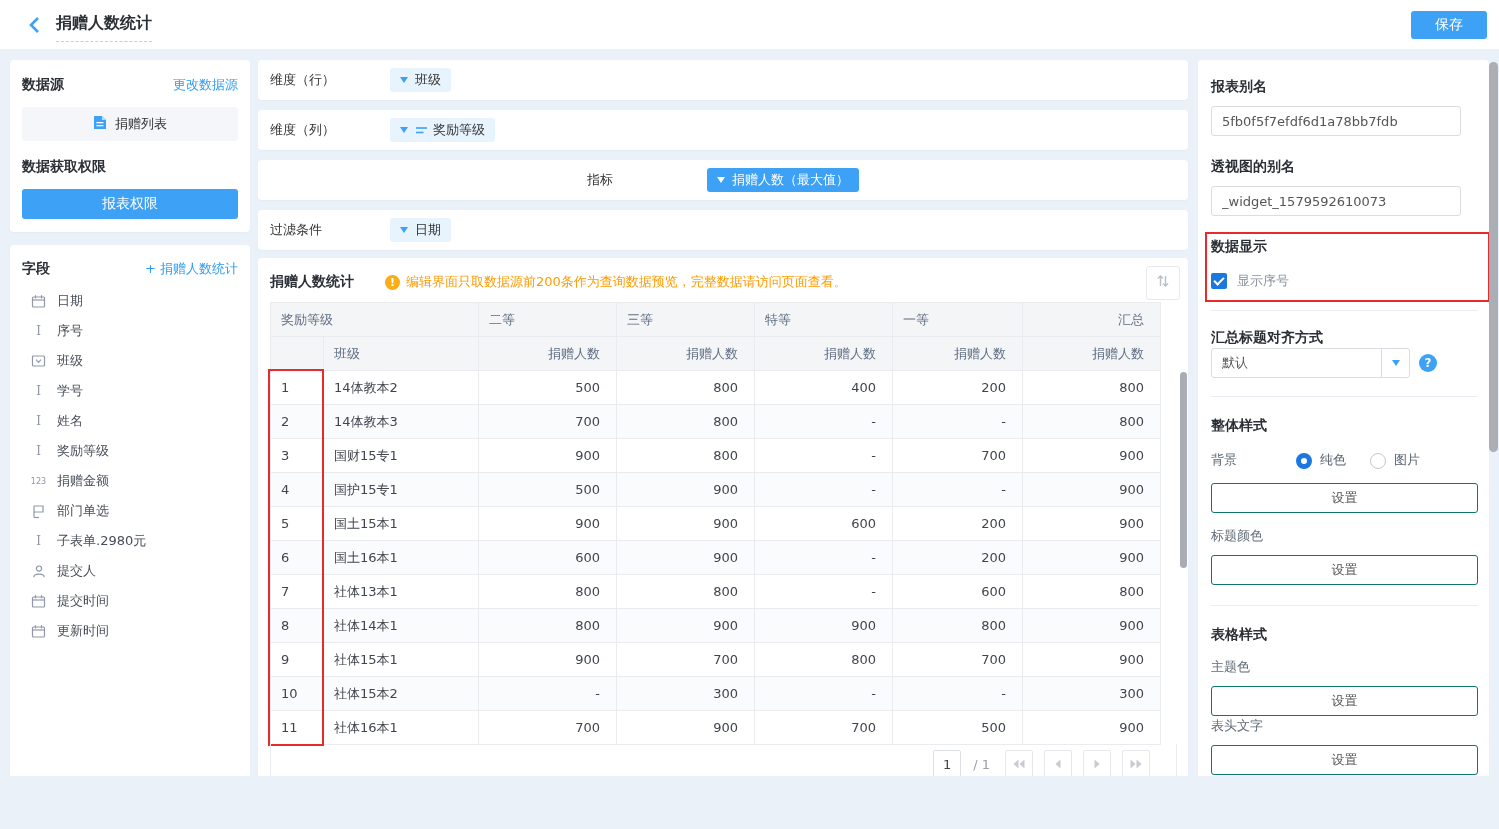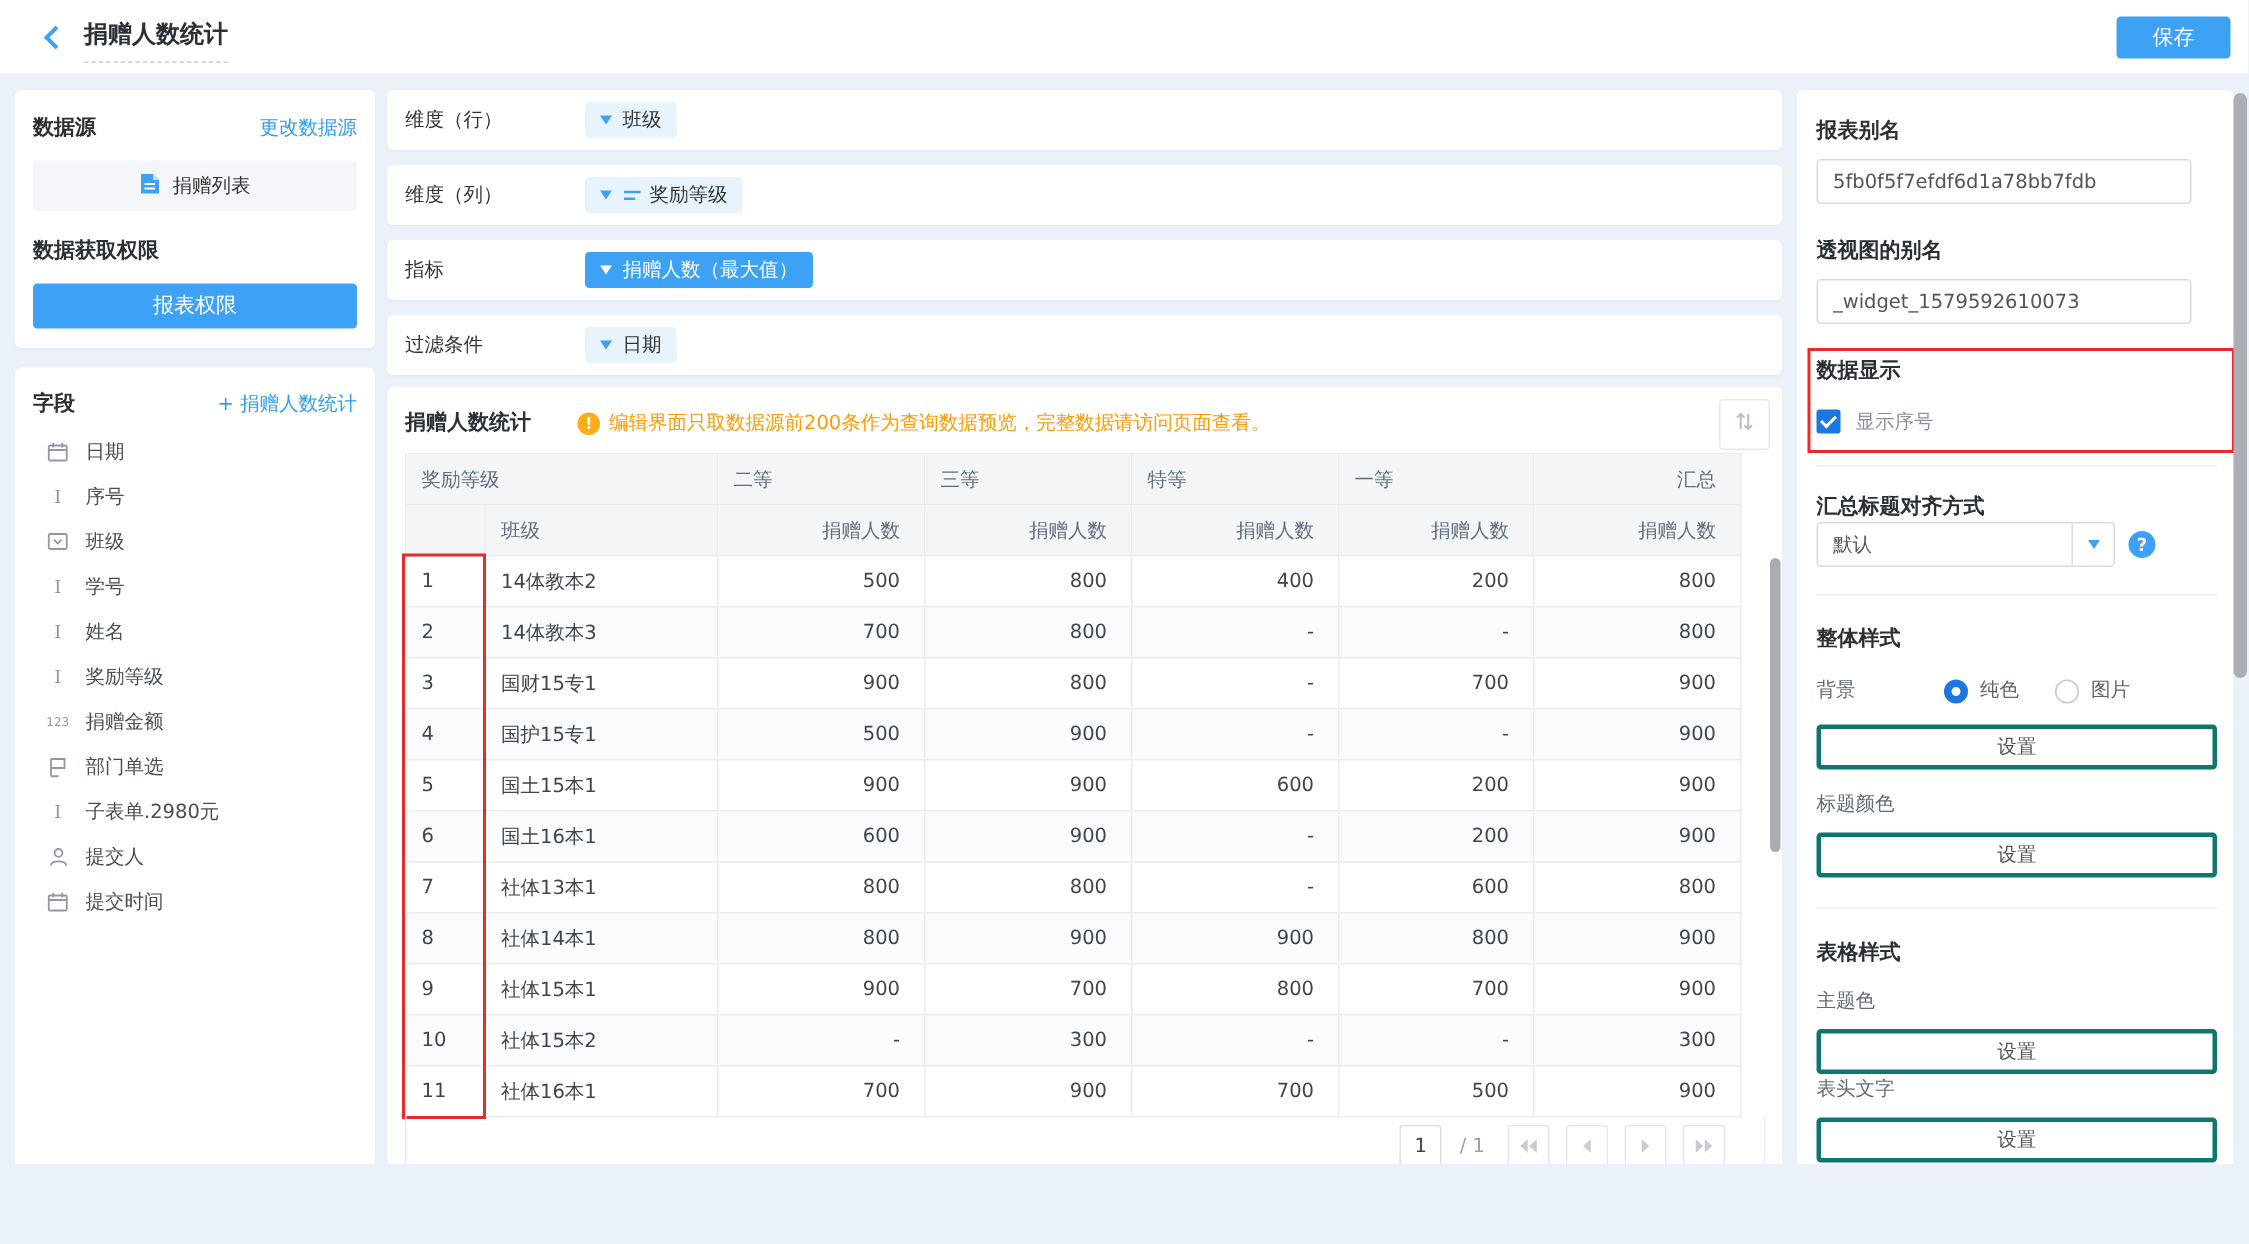--- a/index.html
+++ b/index.html
@@ -84,21 +84,21 @@
   .help-ic { width:18px; height:18px; border-radius:50%; background:#3da2f6; color:#fff; font-size:12px; font-weight:bold; display:flex; align-items:center; justify-content:center; margin-left:9px; cursor:pointer; }
 
   .sub-label { font-size:13px; color:#606a76; }
   .radio-row { display:flex; align-items:center; }
   .radio-row .sub-label { width:85px; }
   .radio-group { display:flex; align-items:flex-end; gap:8px; cursor:pointer; }
   .radio-on { width:16px; height:16px; border-radius:50%; border:5px solid #1a78e0; background:#fff; }
   .radio-off { width:16px; height:16px; border-radius:50%; border:1px solid #c4c8cf; background:#fff; }
   .radio-label { font-size:13px; color:#5b6470; }
   .gap24 { width:24px; }
-  .set-btn { width:100%; height:30px; border:3px solid #0f766e; border-radius:3px; background:#fff; font-size:13px; color:#555; cursor:pointer; font-family:inherit; }
+  .set-btn { width:100%; height:30px; border:1px solid #0f766e; border-radius:3px; background:#fff; font-size:13px; color:#555; cursor:pointer; font-family:inherit; }
 
   .page-scrollbar { position:absolute; left:1489px; top:62px; width:9px; height:390px; background:#abafb5; border-radius:5px; cursor:pointer; z-index:6; }
 </style>
 </head>
 <body>
 
 <div id="app">
 
   <div class="topbar">
     <div class="back-btn">
@@ -204,20 +204,31 @@
       <div class="field-item">
         <span class="f-ic">
             <svg width="15" height="15" viewBox="0 0 15 15">
               <rect x="1.5" y="3" width="12" height="10" rx="1" fill="none" stroke="#8f97a8" stroke-width="1.2"></rect>
               <line x1="4.5" y1="1.2" x2="4.5" y2="4.4" stroke="#8f97a8" stroke-width="1.2"></line>
               <line x1="10.5" y1="1.2" x2="10.5" y2="4.4" stroke="#8f97a8" stroke-width="1.2"></line>
               <line x1="1.5" y1="6" x2="13.5" y2="6" stroke="#8f97a8" stroke-width="1.2"></line>
             </svg>
           </span>
         <span>提交时间</span>
+      </div>
+      <div class="field-item">
+        <span class="f-ic">
+            <svg width="15" height="15" viewBox="0 0 15 15">
+              <rect x="1.5" y="3" width="12" height="10" rx="1" fill="none" stroke="#8f97a8" stroke-width="1.2"></rect>
+              <line x1="4.5" y1="1.2" x2="4.5" y2="4.4" stroke="#8f97a8" stroke-width="1.2"></line>
+              <line x1="10.5" y1="1.2" x2="10.5" y2="4.4" stroke="#8f97a8" stroke-width="1.2"></line>
+              <line x1="1.5" y1="6" x2="13.5" y2="6" stroke="#8f97a8" stroke-width="1.2"></line>
+            </svg>
+          </span>
+        <span>更新时间</span>
       </div>
     </div>
   </div>
 
   <div class="card cfg" style="top:60px;">
     <span class="cfg-label">维度（行）</span>
     <span class="tag tag-light">
         <span class="caret"></span>
         <span>班级</span>
       </span>
@@ -228,21 +239,21 @@
         <span class="caret"></span>
         <span style="margin-right:5px;display:inline-flex;">
           <svg width="13" height="10" viewBox="0 0 13 10">
             <line x1="1" y1="3" x2="12" y2="3" stroke="#3da2f6" stroke-width="1.6"></line>
             <line x1="1" y1="7.5" x2="8.5" y2="7.5" stroke="#3da2f6" stroke-width="1.6"></line>
           </svg>
         </span>
         <span>奖励等级</span>
       </span>
   </div>
-  <div class="card cfg" style="top:160px;">
+  <div class="card cfg" style="top:160px;justify-content:center;">
     <span class="cfg-label">指标</span>
     <span class="tag tag-solid">
         <span class="caret caret-w"></span>
         <span>捐赠人数（最大值）</span>
       </span>
   </div>
   <div class="card cfg" style="top:210px;">
     <span class="cfg-label">过滤条件</span>
     <span class="tag tag-light">
         <span class="caret"></span>

